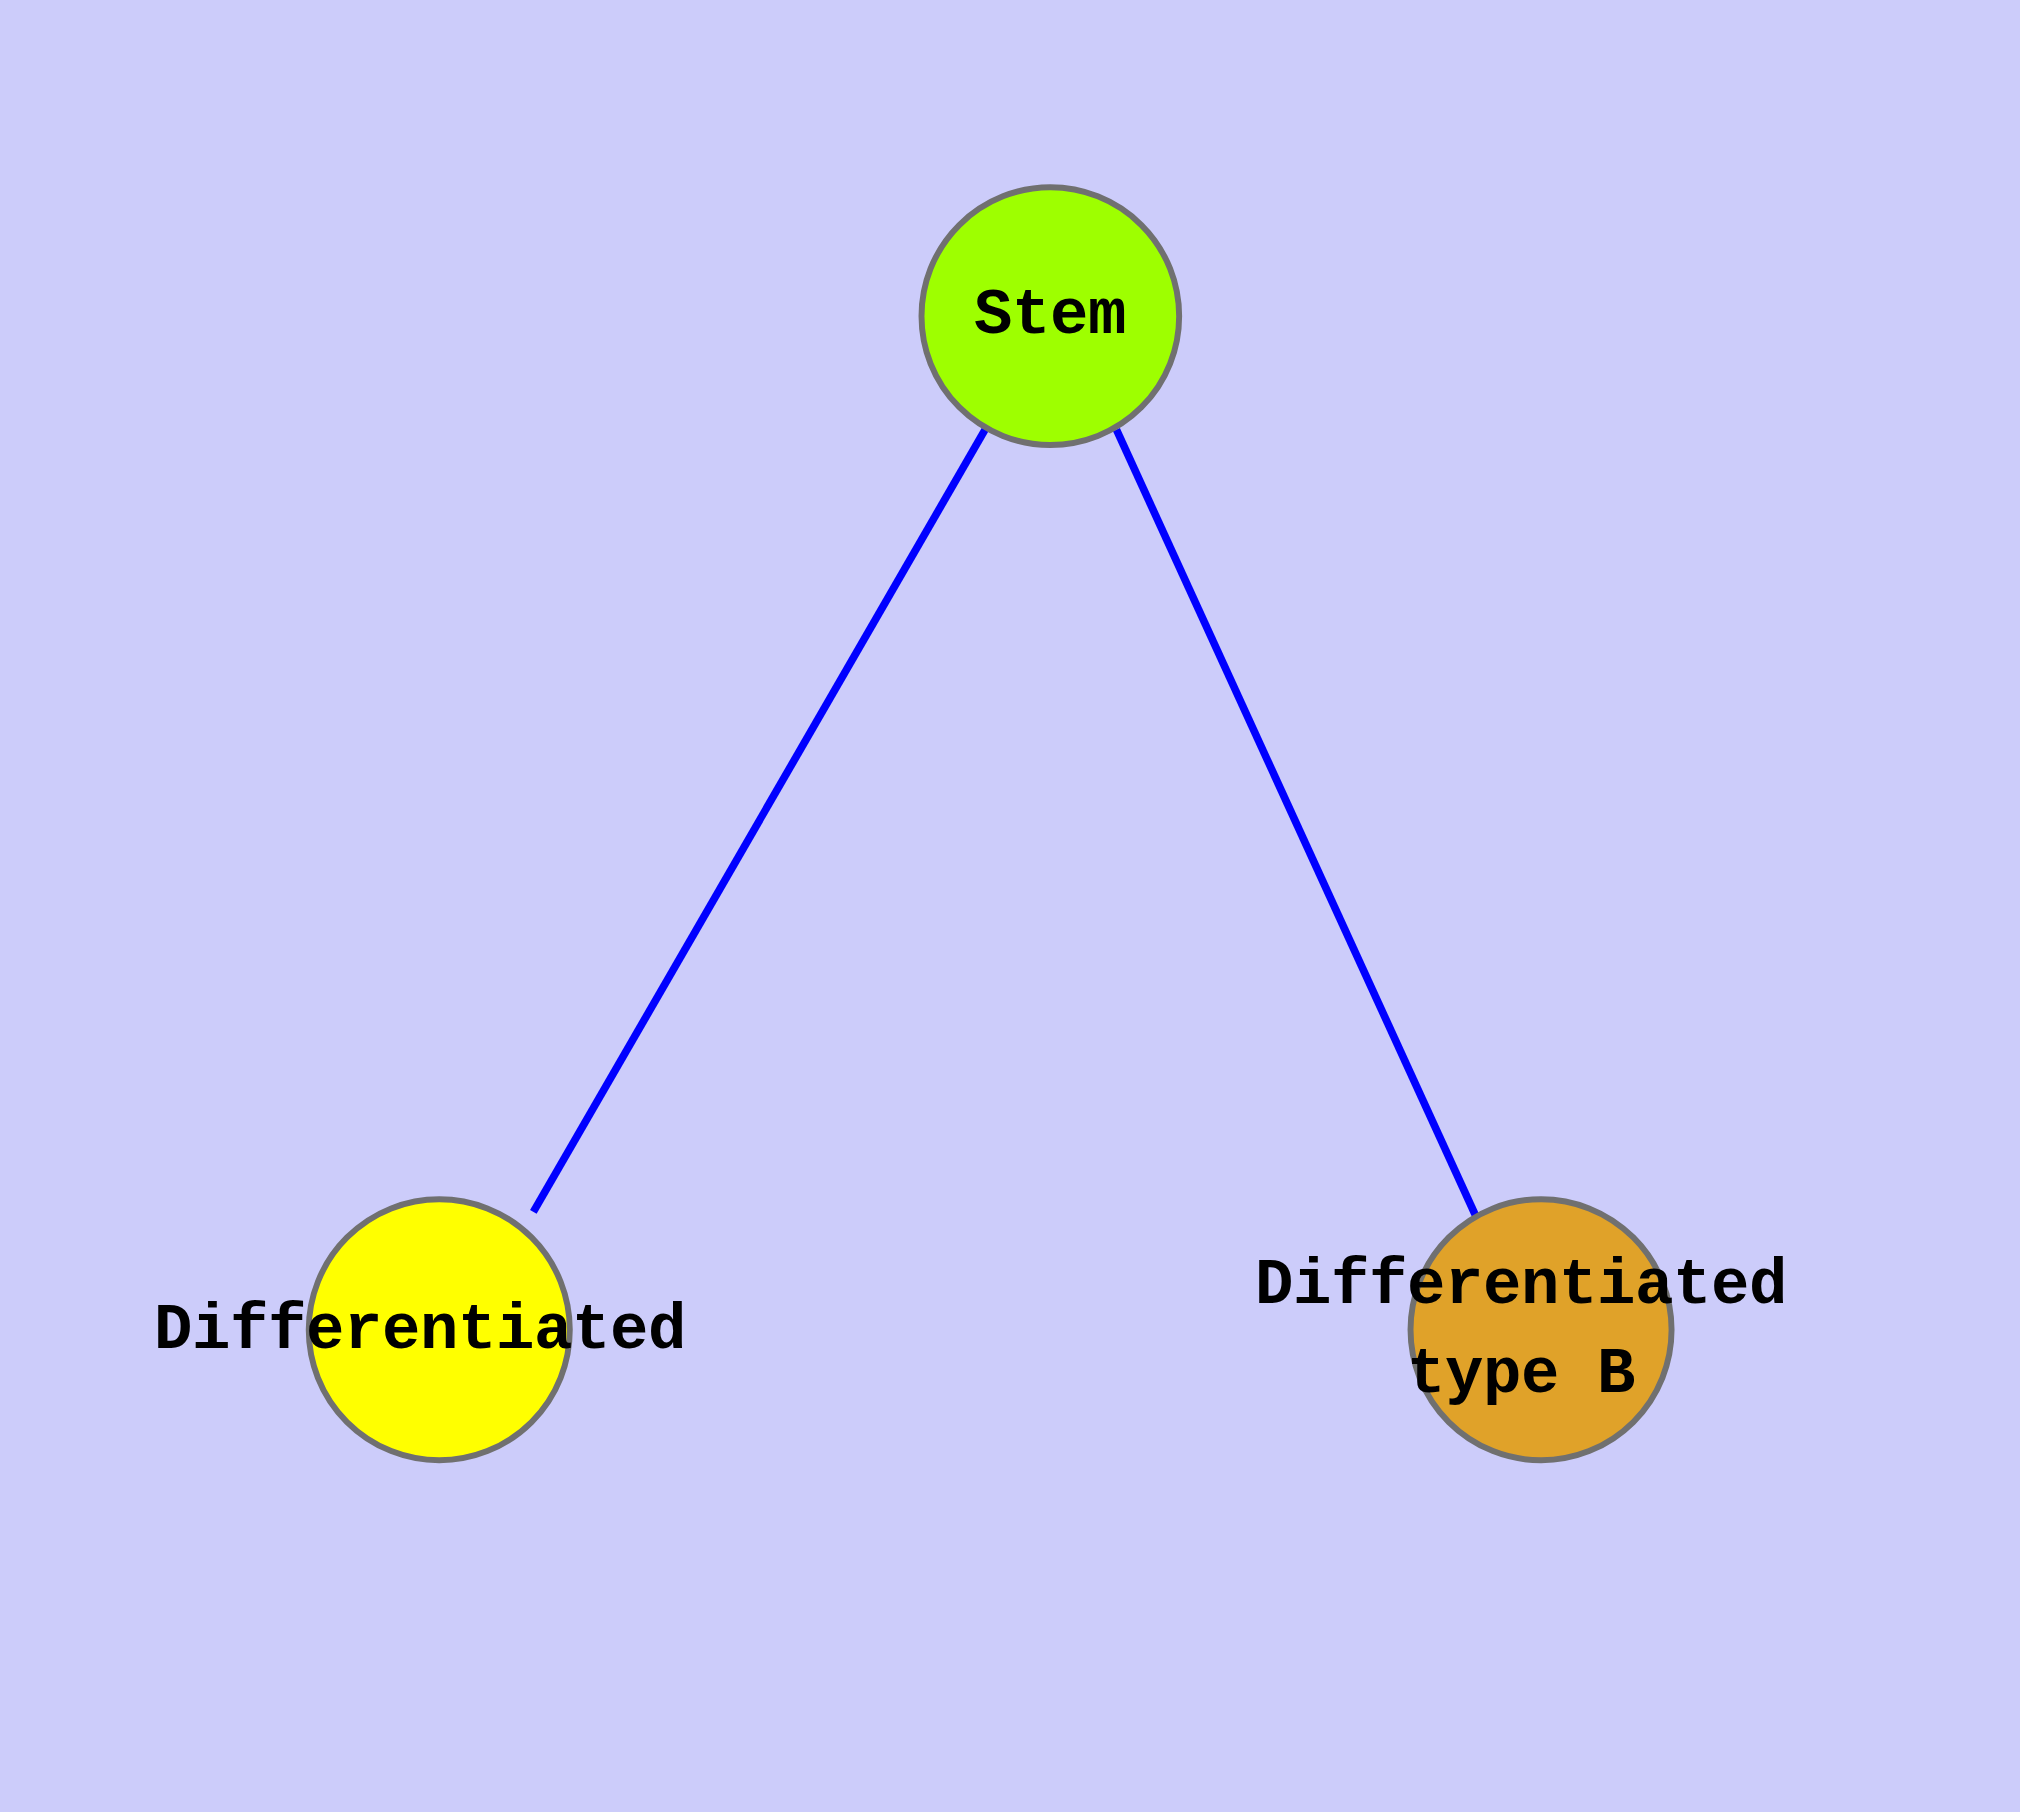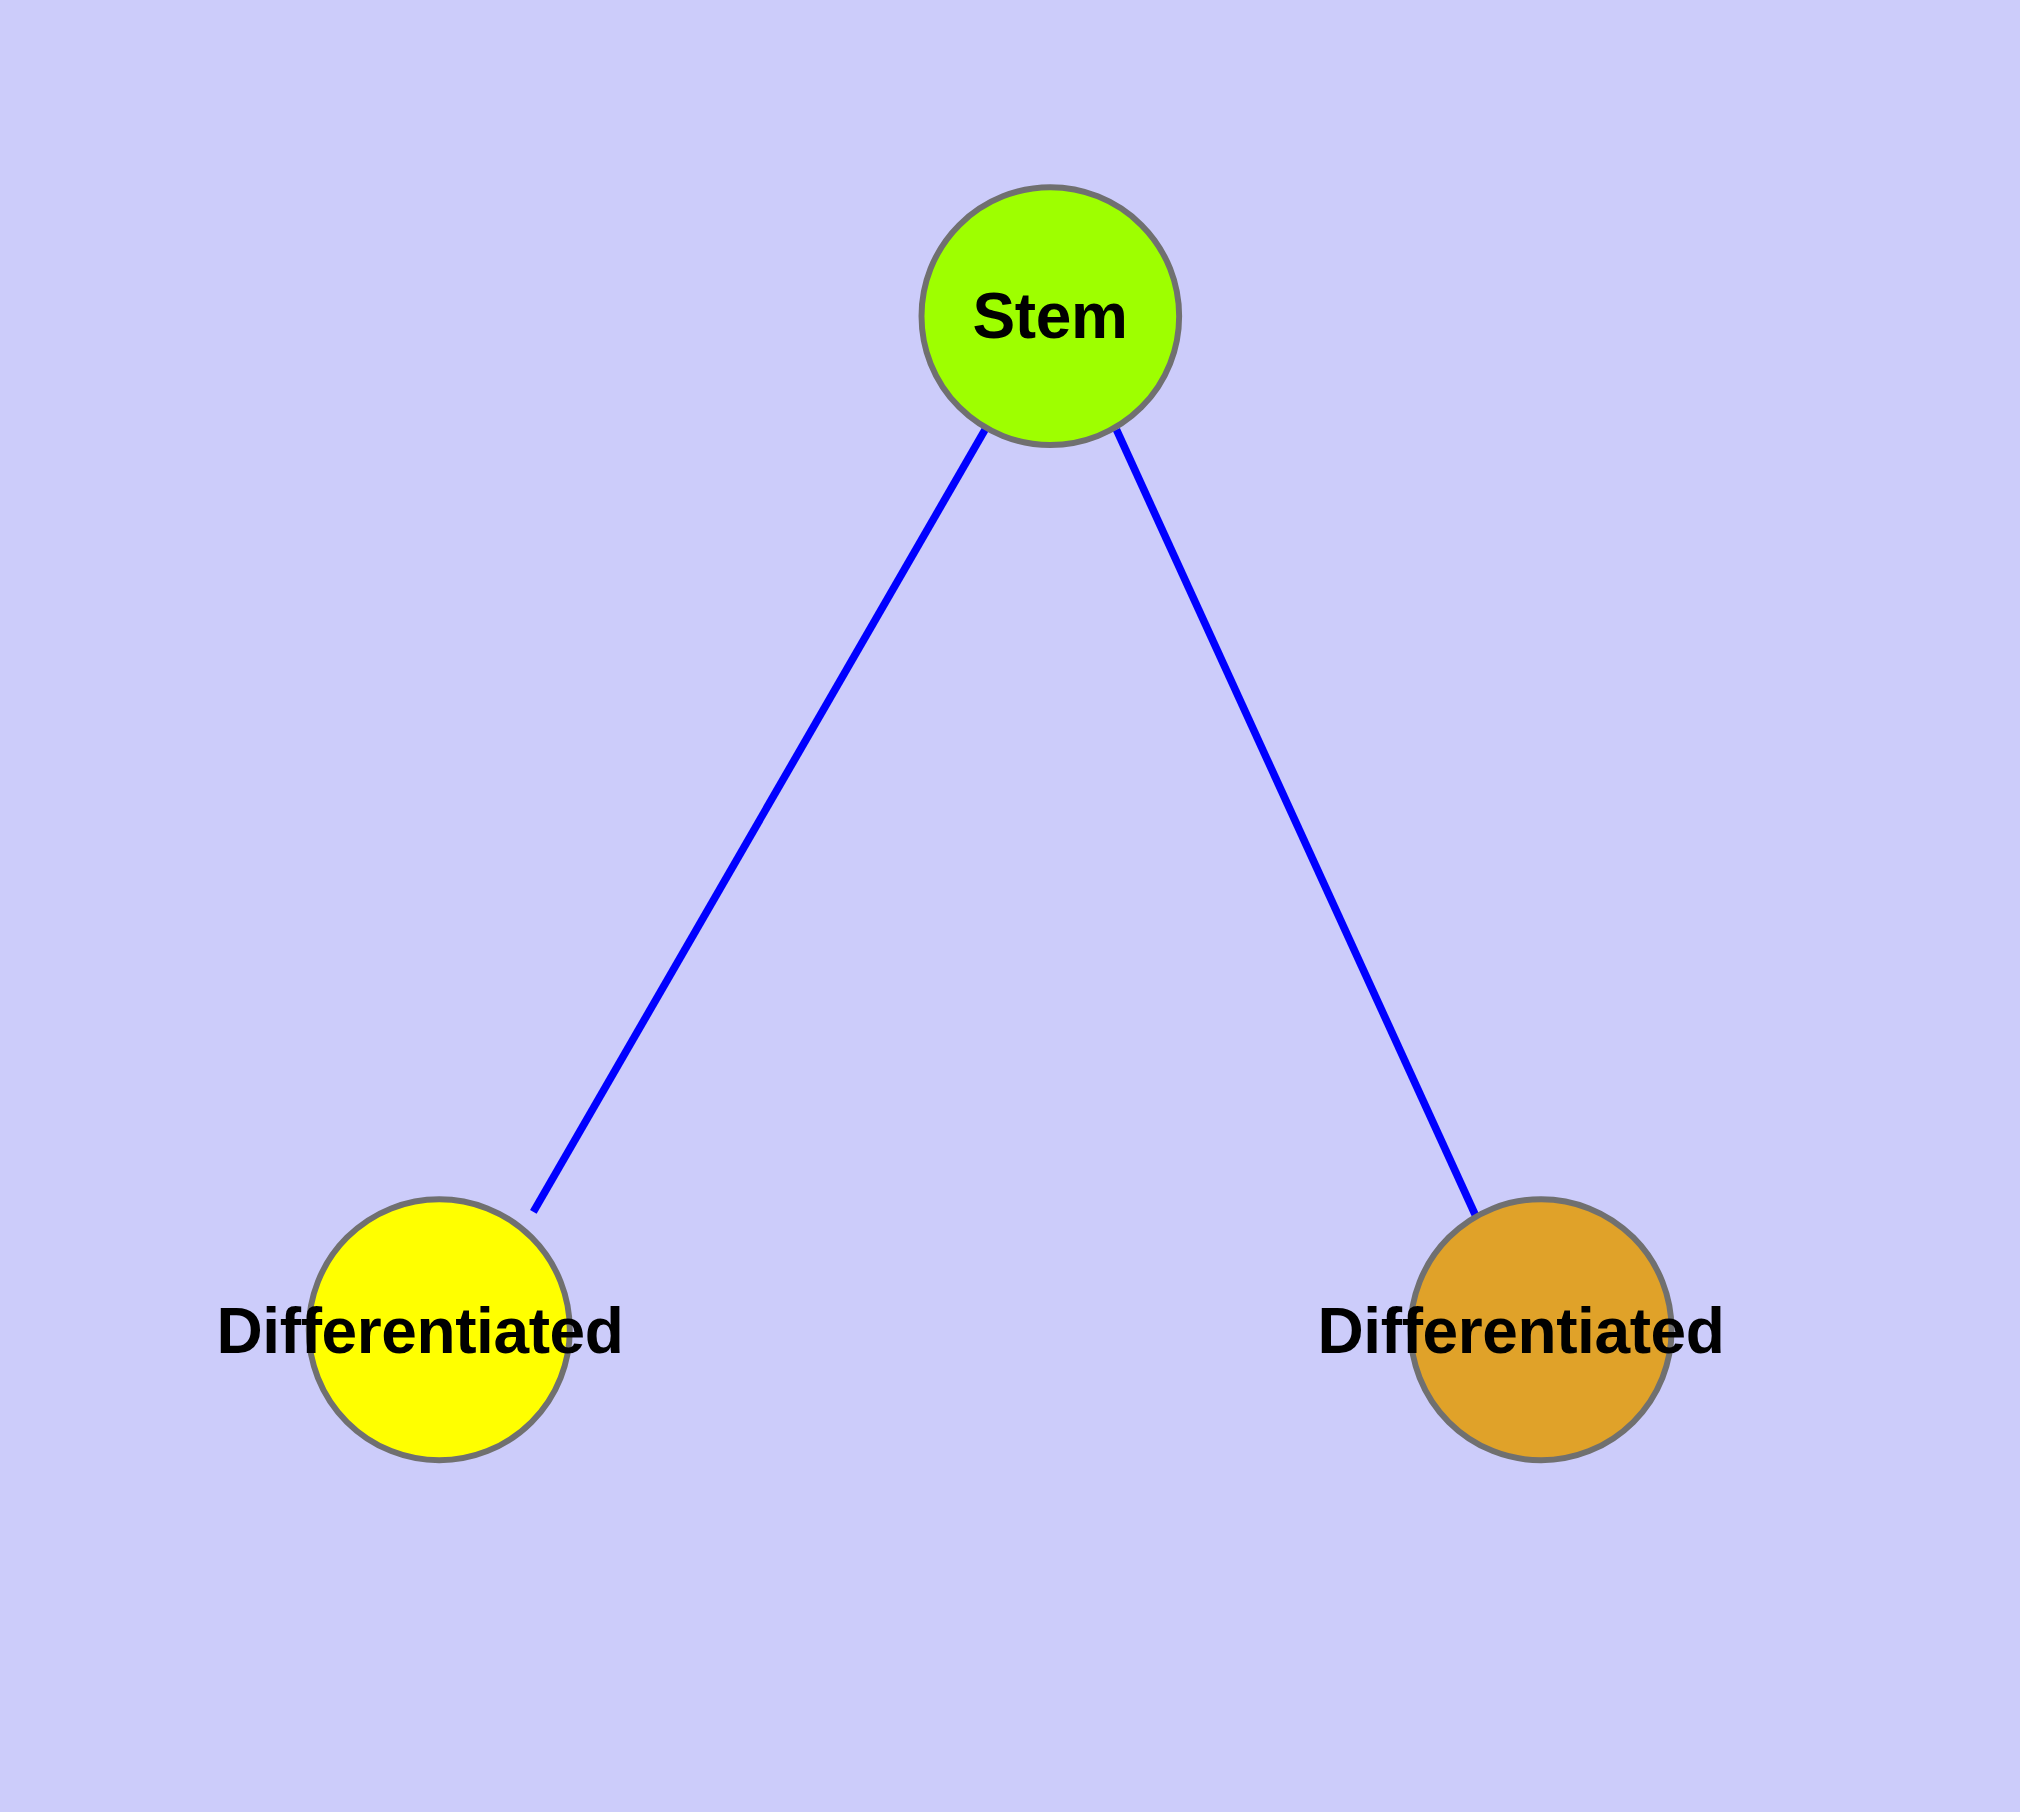--- a/index.html
+++ b/index.html
@@ -6,21 +6,21 @@
   html, body {
     margin: 0;
     padding: 0;
     background: #ffffff;
   }
   #graph-canvas {
     position: relative;
     width: 2021px;
     height: 1812px;
     overflow: hidden;
-    font-family: Liberation Sans, sans-serif;
+    font-family: Liberation Mono, monospace;
   }
   #graph-bg {
     position: absolute;
     left: 0;
     top: 0;
     width: 100%;
     height: 100%;
   }
   #graph-svg {
     position: absolute;
@@ -58,17 +58,17 @@
     <g id="node-layer">
         <circle cx="1239" cy="373" r="152" fill="#9eff00" stroke="#707070" stroke-width="7"></circle>
         <circle cx="518" cy="1569" r="154" fill="#ffff00" stroke="#707070" stroke-width="7"></circle>
         <circle cx="1818" cy="1569" r="154" fill="#e0a229" stroke="#707070" stroke-width="7"></circle>
       </g>
   </svg>
 
   <div id="label-layer">
       <div class="node-label" style="left: 1050px; top: 316px; color: rgb(0, 0, 0); font-size: 64px;"><div>Stem</div></div>
       <div class="node-label" style="left: 420px; top: 1331px; color: rgb(0, 0, 0); font-size: 64px;"><div>Differentiated</div></div>
-      <div class="node-label" style="left: 1521px; top: 1331px; color: rgb(0, 0, 0); font-size: 64px;"><div>Differentiated</div></div>
+      <div class="node-label" style="left: 1521px; top: 1331px; color: rgb(0, 0, 0); font-size: 64px;"><div>Differentiated</div><div>type B</div></div>
     </div>
 
 </div>
 
 
 </body></html>

